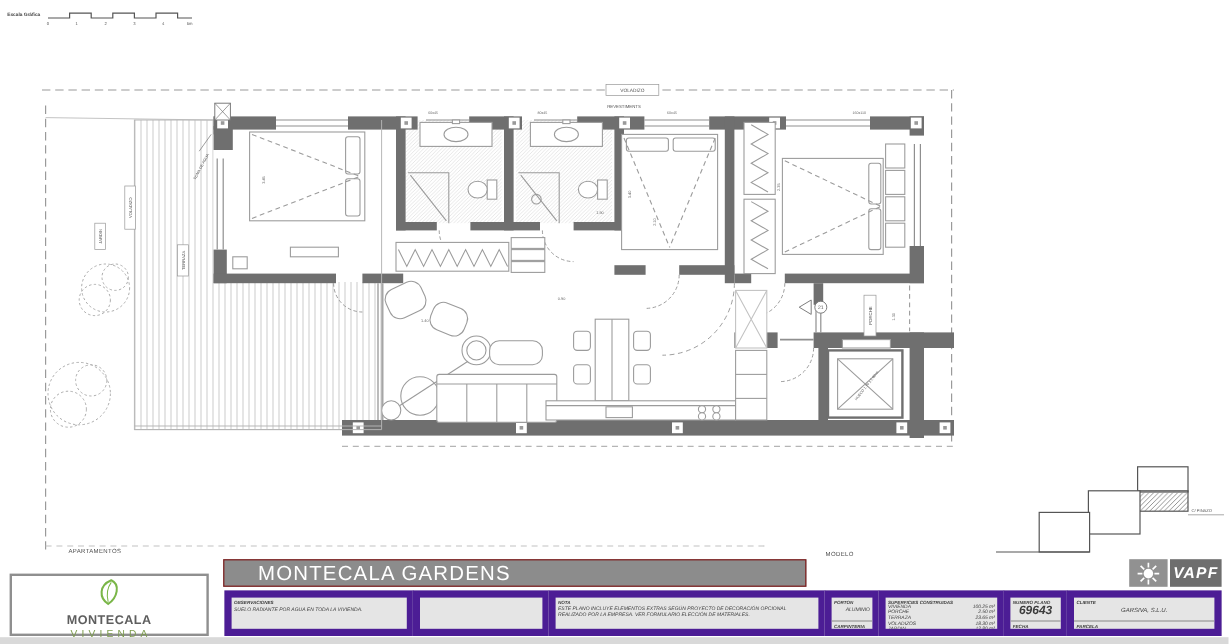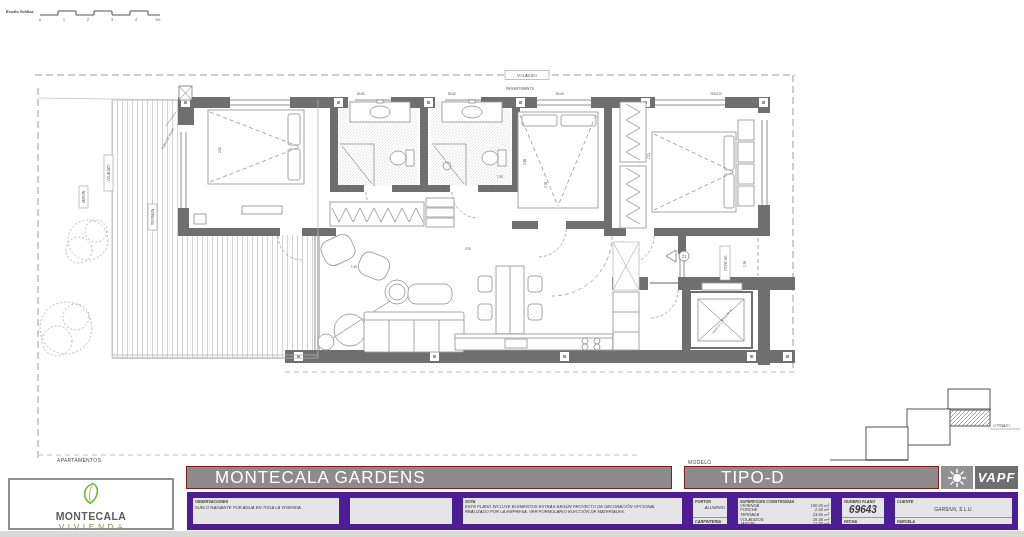--- a/index.html
+++ b/index.html
@@ -341,23 +341,20 @@
   </svg>
 
   <div class="abs small-label" style="left:57px;top:457px;">APARTAMENTOS</div>
 
   <div class="abs graybar" style="left:186px;top:466px;width:486px;height:23px;padding-left:28px;">
     <span class="t">MONTECALA GARDENS</span>
   </div>
 
   <div class="abs small-label" style="left:688px;top:459px;">MODELO</div>
 
-  <div class="abs graybar" style="left:684px;top:466px;width:255px;height:23px;padding-left:36px;">
-    <span class="t">TIPO-D</span>
-  </div>
 
   <div class="abs vapf-sun" style="left:941px;top:466px;width:32px;height:23px;">
     <svg width="20" height="20" viewBox="0 0 20 20">
       <circle cx="10" cy="10" r="4" fill="#fff"></circle>
       <g stroke="#fff" stroke-width="1.4">
         <line x1="10" y1="1" x2="10" y2="5"></line>
           <line x1="10" y1="15" x2="10" y2="19"></line>
         <line x1="1" y1="10" x2="5" y2="10"></line>
           <line x1="15" y1="10" x2="19" y2="10"></line>
         <line x1="3.5" y1="3.5" x2="6.5" y2="6.5"></line>

